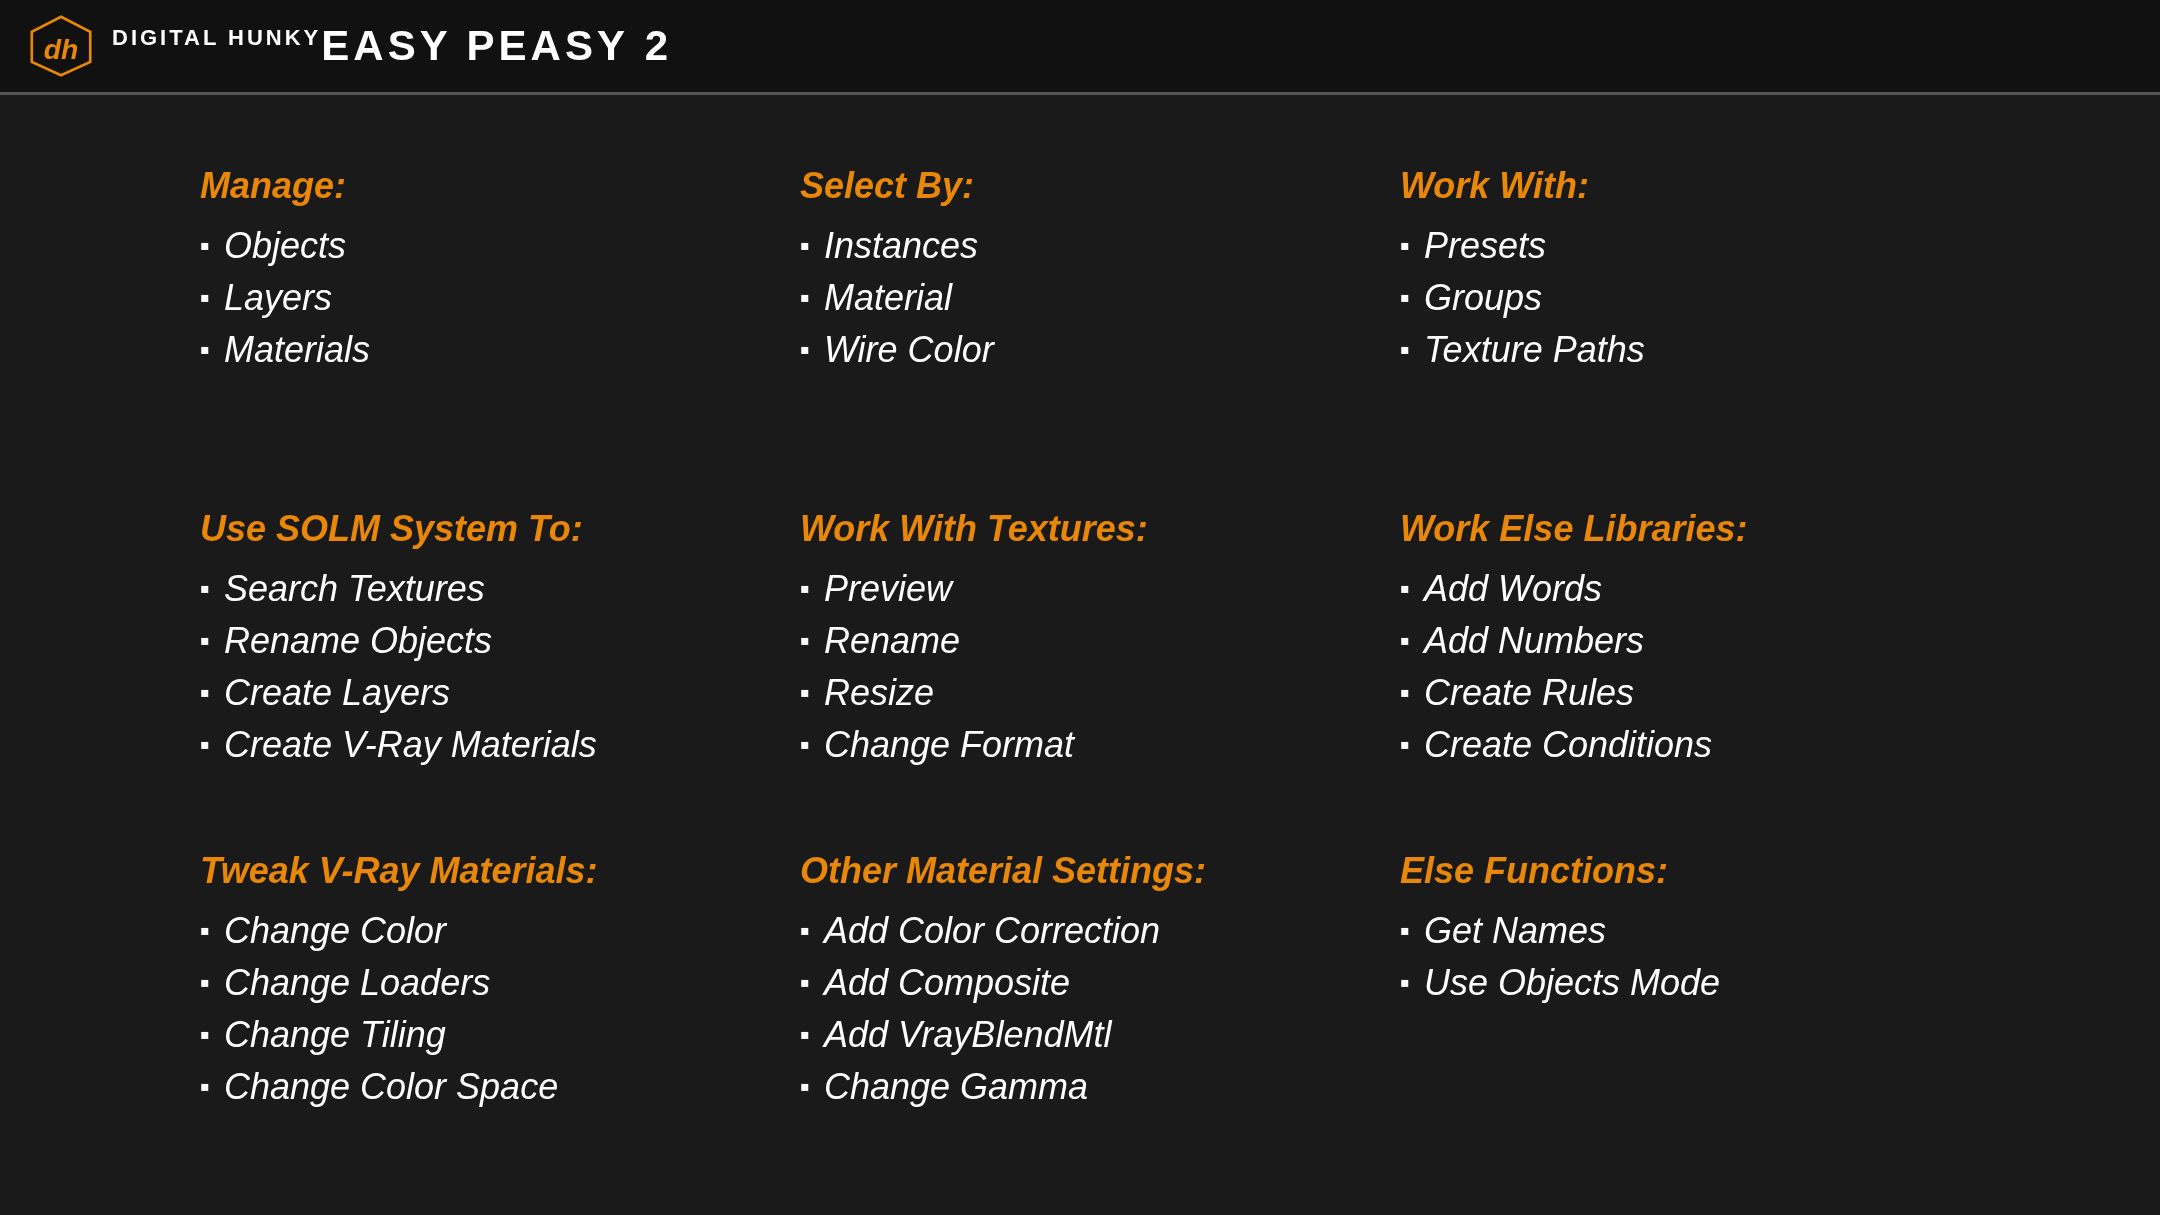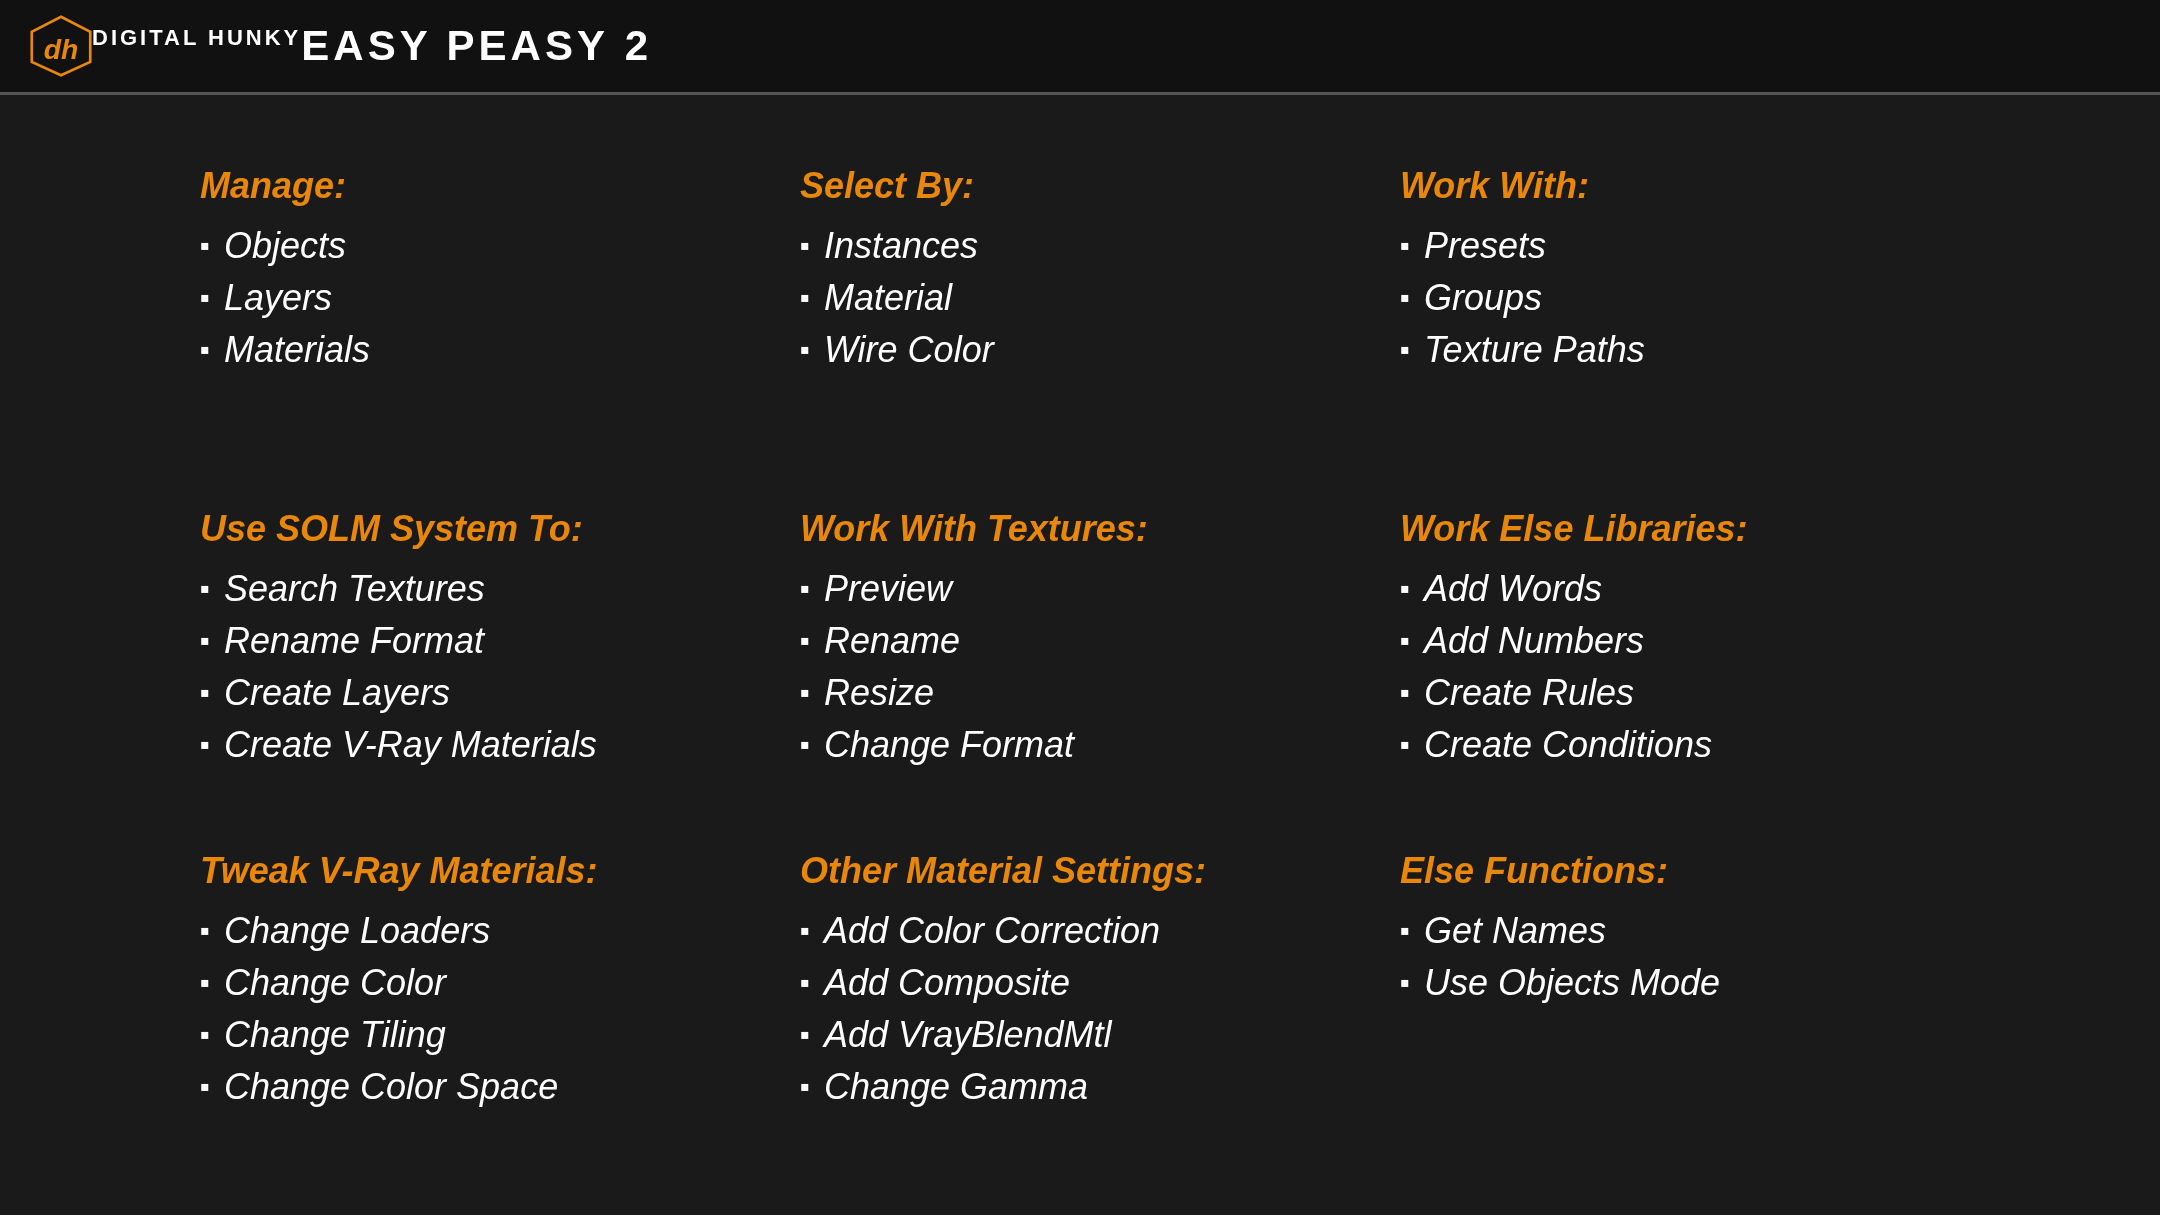--- a/index.html
+++ b/index.html
@@ -22,20 +22,21 @@
       border-bottom: 3px solid #555;
       padding: 14px 30px;
       display: flex;
       align-items: center;
       height: 95px;
     }
 
     .logo-container {
       display: flex;
       align-items: center;
+      gap: 20px;
     }
 
     .logo-svg {
       width: 62px;
       height: 62px;
     }
 
     .logo-text {
       display: flex;
       flex-direction: row;
@@ -151,21 +152,21 @@
       <ul class="section-list">
         <li>Presets</li>
         <li>Groups</li>
         <li>Texture Paths</li>
       </ul>
     </div>
     <div class="section">
       <div class="section-title">Use SOLM System To:</div>
       <ul class="section-list">
         <li>Search Textures</li>
-        <li>Rename Format</li>
+        <li>Rename Objects</li>
         <li>Create Layers</li>
         <li>Create V-Ray Materials</li>
       </ul>
     </div>
     <div class="section">
       <div class="section-title">Work With Textures:</div>
       <ul class="section-list">
         <li>Preview</li>
         <li>Rename</li>
         <li>Resize</li>
@@ -177,22 +178,22 @@
       <ul class="section-list">
         <li>Add Words</li>
         <li>Add Numbers</li>
         <li>Create Rules</li>
         <li>Create Conditions</li>
       </ul>
     </div>
     <div class="section">
       <div class="section-title">Tweak V-Ray Materials:</div>
       <ul class="section-list">
+        <li>Change Color</li>
         <li>Change Loaders</li>
-        <li>Change Color</li>
         <li>Change Tiling</li>
         <li>Change Color Space</li>
       </ul>
     </div>
     <div class="section">
       <div class="section-title">Other Material Settings:</div>
       <ul class="section-list">
         <li>Add Color Correction</li>
         <li>Add Composite</li>
         <li>Add VrayBlendMtl</li>

